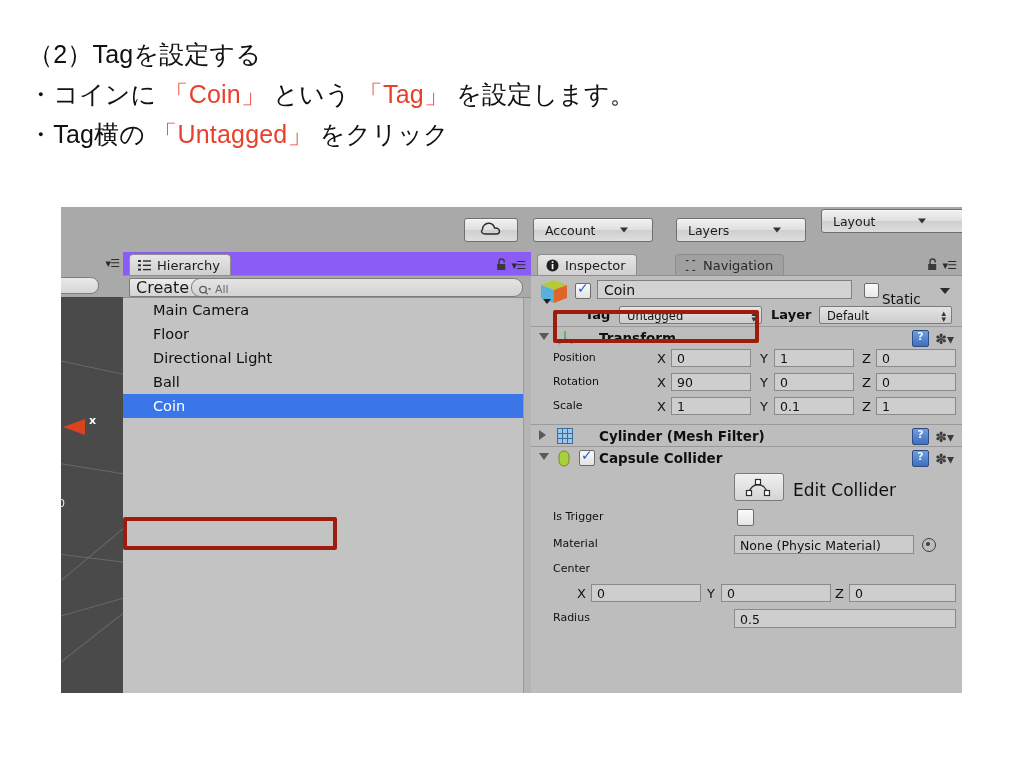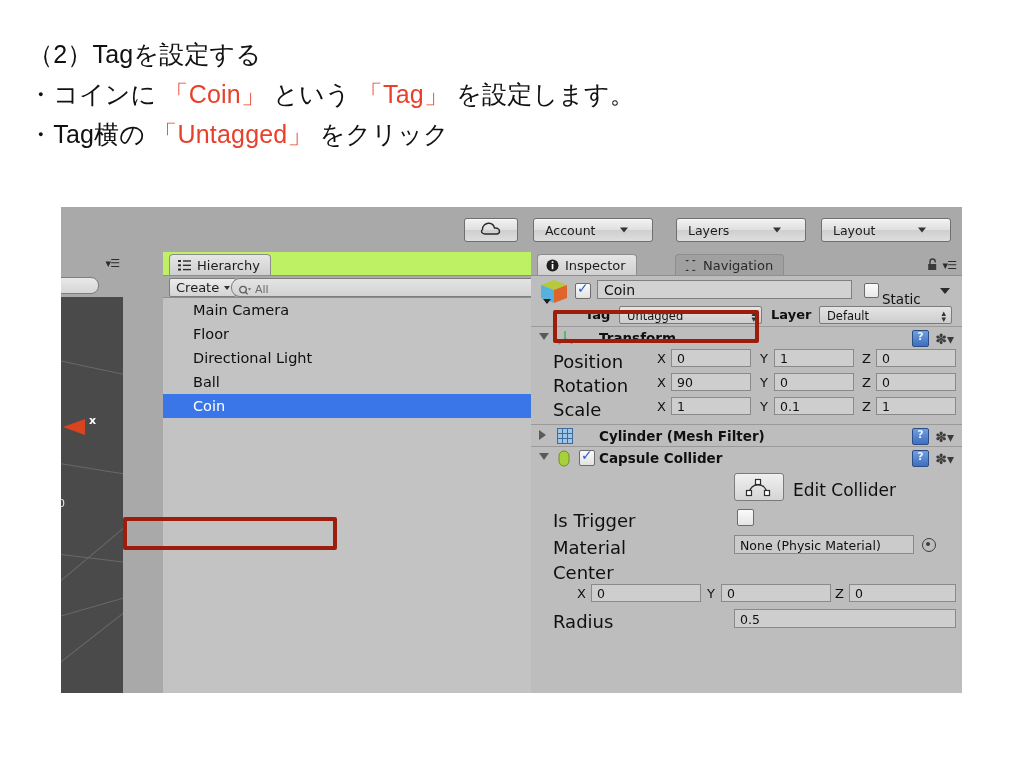--- a/index.html
+++ b/index.html
@@ -35,21 +35,21 @@
     position:absolute;top:50%;transform:translateY(-50%);
     width:0;height:0;border-left:4px solid transparent;border-right:4px solid transparent;
     border-top:5px solid #333;
   }
   .cloud-btn{left:403px;top:11px;width:52px;}
   .cloud-ico{position:absolute;left:50%;top:50%;transform:translate(-50%,-50%);}
   .acct-btn{left:472px;top:11px;width:118px;}
   .acct-btn .caret{left:86px;}
   .layers-btn{left:615px;top:11px;width:128px;}
   .layers-btn .caret{left:96px;}
-  .layout-btn{left:760px;top:11px;width:128px;}
+  .layout-btn{left:760px;top:2px;width:128px;padding-left:41px;}
   .layout-btn .caret{left:96px;}
 
   
   .sceneview{position:absolute;left:0;top:45px;width:62px;height:441px;background:#3c3c3c;overflow:hidden;}
   .scene-tabstrip{position:absolute;left:0;top:0;width:62px;height:45px;background:#a9a9a9;}
   .scene-menu{position:absolute;right:4px;top:5px;font-size:11px;color:#2b2b2b;letter-spacing:-1px;}
   .scene-search{
     position:absolute;left:-34px;top:25px;width:70px;height:15px;border-radius:8px;
     border:1px solid #7d7d7d;background:linear-gradient(to bottom,#e9e9e9,#d6d6d6);
   }
@@ -57,37 +57,37 @@
   .gridline{position:absolute;background:#6e6e6e;height:1px;transform-origin:left center;opacity:.85;}
   .axis-arrow{
     position:absolute;left:2px;top:122px;width:0;height:0;
     border-top:8px solid transparent;border-bottom:8px solid transparent;
     border-right:22px solid #d9431f;
   }
   .axis-x{position:absolute;left:28px;top:117px;color:#fff;font-size:11px;font-weight:bold;}
   .axis-0{position:absolute;left:-3px;top:200px;color:#e7e7e7;font-size:11px;}
 
   
-  .hier{position:absolute;left:62px;top:45px;width:408px;height:441px;background:#bef264;margin-left:40px;}
+  .hier{position:absolute;left:62px;top:45px;width:408px;height:441px;background:#8b5cf6;}
   .tabrow{position:absolute;left:0;top:0;width:100%;height:23px;}
   .tab{
     position:absolute;top:2px;height:21px;border:1px solid #8d8d8d;border-bottom:none;
     border-radius:4px 4px 0 0;background:linear-gradient(to bottom,#e6e6e6,#cecece);
     display:flex;align-items:center;padding:0 10px 0 8px;font-size:13px;color:#1b1b1b;
   }
   .tab.inactive{background:#a0a0a0;border-color:#8d8d8d;color:#2a2a2a;}
   .tab-ico{margin-right:6px;display:inline-flex;align-items:center;}
   .lock-area{position:absolute;right:6px;top:4px;display:flex;align-items:center;gap:5px;}
   .hamburger{font-size:11px;color:#2b2b2b;letter-spacing:-1px;}
   .hier-toolbar{position:absolute;left:0;top:23px;width:100%;height:21px;background:#a9a9a9;border-top:1px solid #8f8f8f;}
   .create-btn{
     position:absolute;left:6px;top:2px;height:17px;padding:0 16px 0 6px;
     border:1px solid #7d7d7d;border-radius:2px;
     background:linear-gradient(to bottom,#ececec,#d4d4d4);
-    font-size:13px;color:#1b1b1b;display:flex;align-items:center;
+    font-size:16px;color:#1b1b1b;display:flex;align-items:center;
   }
   .create-btn .caret{position:absolute;right:5px;top:7px;width:0;height:0;
     border-left:3px solid transparent;border-right:3px solid transparent;border-top:4px solid #333;}
   .search-field{
     position:absolute;left:68px;top:2px;right:8px;height:17px;border-radius:9px;
     border:1px solid #7d7d7d;background:linear-gradient(to bottom,#e4e4e4,#d2d2d2);
     display:flex;align-items:flex-end;padding-left:7px;font-size:11px;color:#6a6a6a;
   }
   .search-field .mag{margin-right:3px;display:inline-flex;}
   .hier-list{position:absolute;left:0;top:45px;width:100%;bottom:0;background:#c3c3c3;
@@ -146,21 +146,21 @@
   .tri.down{border-left:5px solid transparent;border-right:5px solid transparent;border-top:7px solid #5a5a5a;}
   .tri.right{border-top:5px solid transparent;border-bottom:5px solid transparent;border-left:7px solid #5a5a5a;top:5px;}
   .comp-title{position:absolute;left:68px;top:3px;font-size:13.5px;font-weight:bold;color:#101010;}
   .comp-icons{position:absolute;right:8px;top:3px;display:flex;align-items:center;gap:6px;}
   .help-ico{width:15px;height:15px;border:1px solid #2c4e86;border-radius:2px;
     background:linear-gradient(to bottom,#6f9ee0,#3f6fbe);position:relative;}
   .help-ico::after{content:"?";position:absolute;left:4px;top:-1px;font-size:11px;color:#eaf2ff;font-weight:bold;}
   .gear-ico{font-size:14px;color:#3a3a3a;line-height:14px;}
 
   .row{position:absolute;left:0;width:100%;height:23px;}
-  .rlabel{position:absolute;left:22px;top:3px;font-size:18px;color:#101010;}
+  .rlabel{position:absolute;left:22px;top:3px;font-size:11px;color:#101010;}
   .axlabel{position:absolute;top:3px;font-size:13px;color:#101010;}
   .field{
     position:absolute;top:1px;height:18px;border:1px solid #8a8a8a;background:#cecece;
     font-size:12.5px;color:#101010;line-height:18px;padding-left:5px;box-sizing:border-box;
   }
   .f-x{left:140px;width:80px;} .f-y{left:243px;width:80px;} .f-z{left:345px;width:80px;}
   .l-x{left:126px;} .l-y{left:229px;} .l-z{left:331px;}
 
   .edit-collider-btn{
     position:absolute;left:203px;top:3px;width:48px;height:26px;

